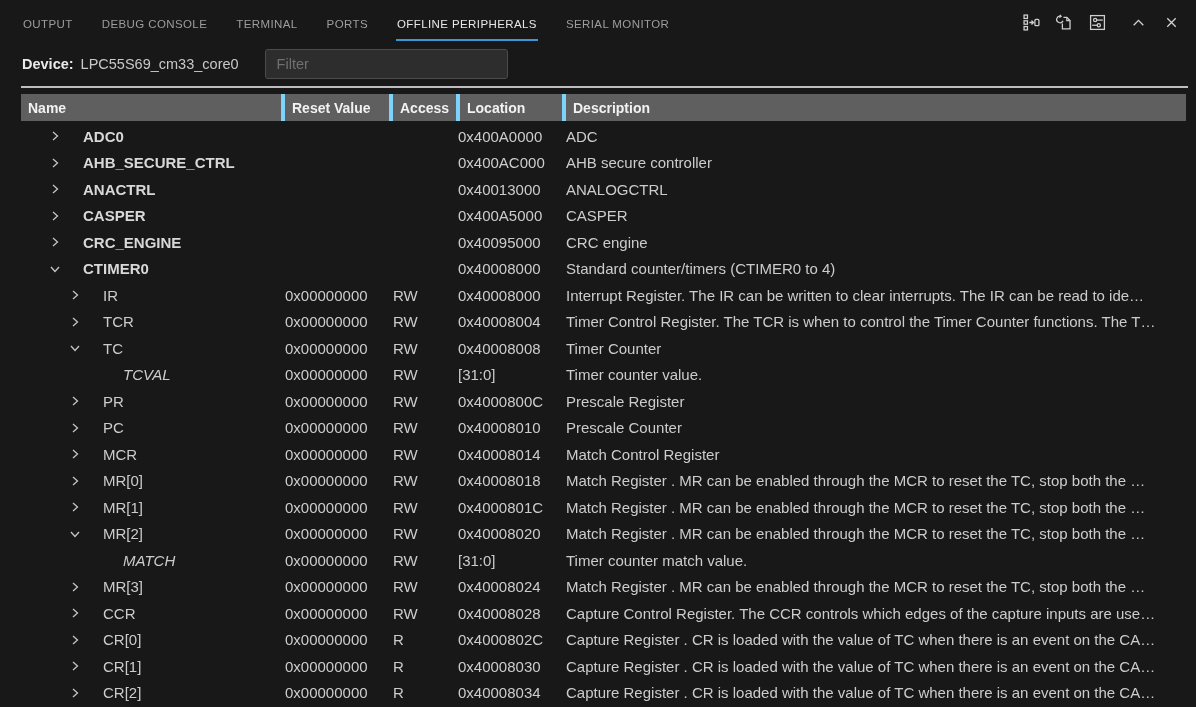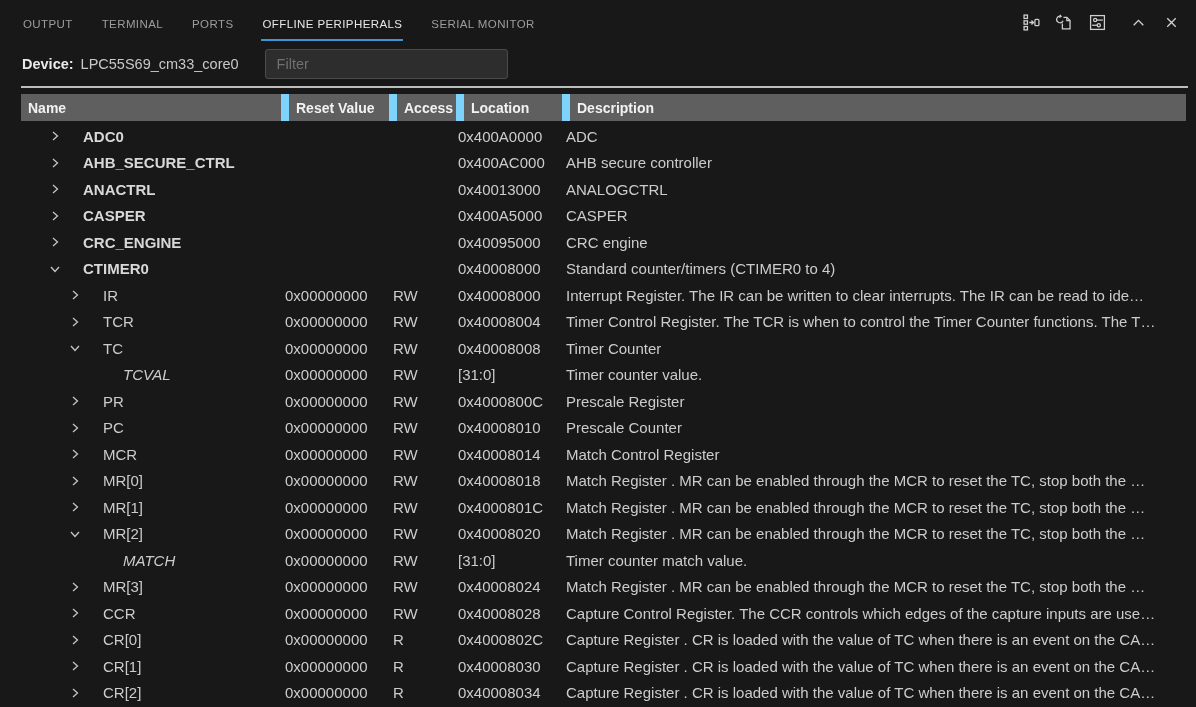--- a/index.html
+++ b/index.html
@@ -81,21 +81,21 @@
     background: #5f5f5f;
     height: 27px;
   }
   .hcell {
     display: flex;
     align-items: center;
     font-size: 14px;
     font-weight: bold;
     color: #f2f2f2;
     padding-left: 7px;
-    border-left: 8px solid #7dd3fc;
+    border-left: 4px solid #7dd3fc;
     overflow: hidden;
     white-space: nowrap;
   }
   .hcell:first-child { border-left: none; text-align: center; }
 
   .tbody { margin: 2px 10px 0 21px; }
   .trow {
     display: grid;
     grid-template-columns: 260px 108px 67px 106px 1fr;
     height: 26.5px;
@@ -125,20 +125,21 @@
   .name-text { color: #cccccc; }
   .trow.peripheral .name-text { font-weight: bold; color: #d8d8d8; }
   .trow.field .name-text { font-style: italic; }
 </style>
 </head>
 <body>
 
 <div class="tabbar">
   <div class="tabs-group">
       <div class="tab"><span>OUTPUT</span></div>
+      <div class="tab"><span>DEBUG CONSOLE</span></div>
       <div class="tab"><span>TERMINAL</span></div>
       <div class="tab"><span>PORTS</span></div>
       <div class="tab active"><span>OFFLINE PERIPHERALS</span></div>
       <div class="tab"><span>SERIAL MONITOR</span></div>
     </div>
   <div class="toolbar">
     <span class="tool-icon">
       <svg viewBox="0 0 16 16" fill="none" stroke="#cfcfcf" stroke-width="1.2">
         <rect x="1" y="1" width="3.2" height="3.2"></rect>
         <rect x="1" y="6.4" width="3.2" height="3.2"></rect>

